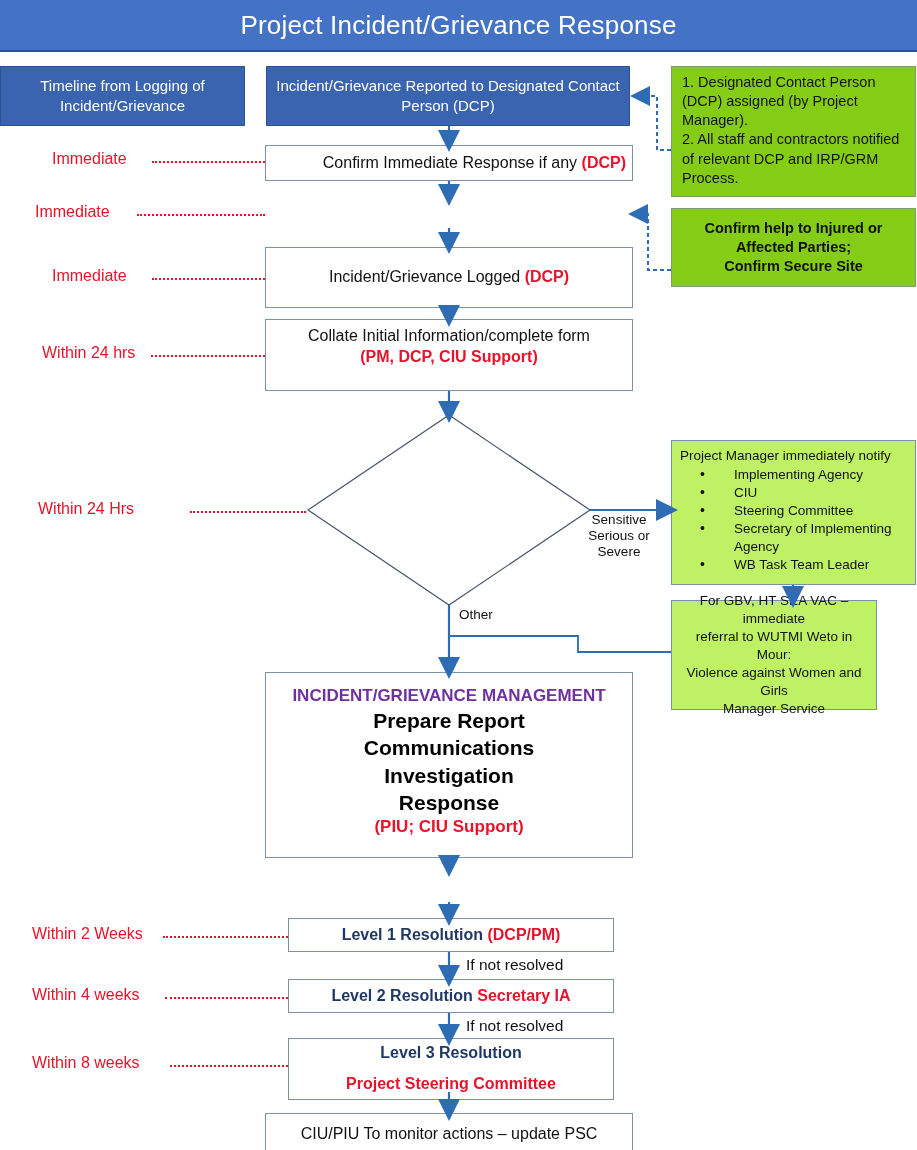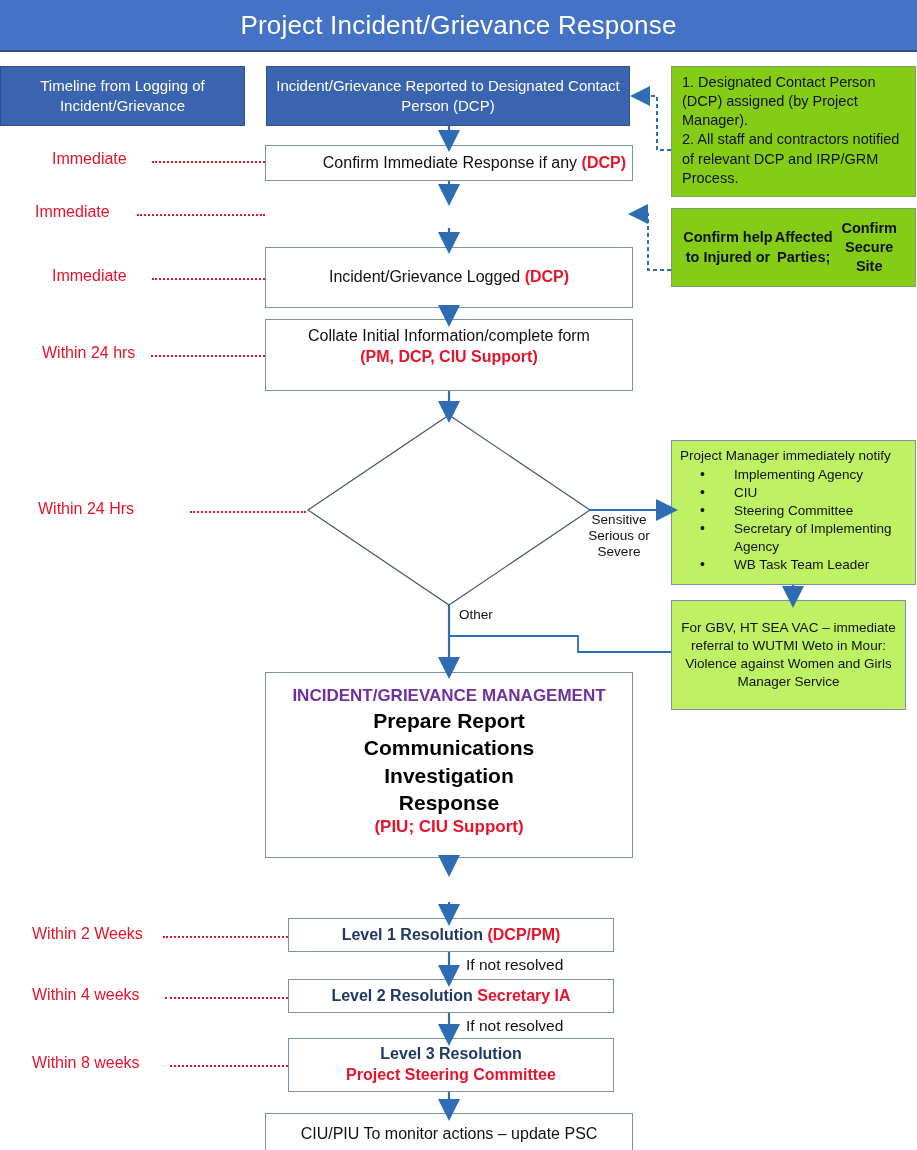--- a/index.html
+++ b/index.html
@@ -40,21 +40,21 @@
   }
 
   
   .greenbox{
     background:#84cc16;
     border:1.5px solid #7F9E67;
     color:#111111;
     font-size:14.5px;line-height:1.32;
     padding:6px 10px;
   }
-  .greenbox.center{display:flex;align-items:center;justify-content:center;text-align:center;font-weight:bold;}
+  .greenbox.center{display:flex;flex-direction:column;align-items:center;justify-content:center;text-align:center;font-weight:bold;}
 
   
   .wbox{
     background:#ffffff;
     border:1.3px solid #7C90A8;
     color:#111111;
     display:flex;flex-direction:column;align-items:center;justify-content:center;
     text-align:center;
     font-size:16px;line-height:1.3;
     padding:4px 6px;
@@ -198,21 +198,21 @@
     <div>Project Manager immediately notify</div>
     <ul>
       <li>Implementing Agency</li>
       <li>CIU</li>
       <li>Steering Committee</li>
       <li>Secretary of Implementing Agency</li>
       <li>WB Task Team Leader</li>
     </ul>
   </div>
 
-  <div class="abs notebox center" style="left:671px;top:600px;width:235px;height:110px;">
+  <div class="abs notebox center" style="left:671px;top:600px;width:206px;height:110px;">
     <div>For GBV, HT SEA VAC – immediate</div>
     <div>referral to WUTMI Weto in Mour:</div>
     <div>Violence against Women and Girls</div>
     <div>Manager Service</div>
   </div>
 
   <div class="abs wbox topalign" style="left:265px;top:672px;width:368px;height:186px;padding-top:12px;">
     <div class="purple">INCIDENT/GRIEVANCE MANAGEMENT</div>
     <div class="blk">Prepare Report</div>
     <div class="blk">Communications</div>
@@ -225,21 +225,21 @@
   <div class="abs wbox" style="left:288px;top:918px;width:326px;height:34px;">
     <div><span class="navy">Level 1 Resolution  </span><span class="red">(DCP/PM)</span></div>
   </div>
   <div class="abs mlabel" style="left:466px;top:956px;">If not resolved</div>
 
   <div class="abs wbox" style="left:288px;top:979px;width:326px;height:34px;">
     <div><span class="navy">Level 2 Resolution  </span><span class="red">Secretary IA</span></div>
   </div>
   <div class="abs mlabel" style="left:466px;top:1017px;">If not resolved</div>
 
-  <div class="abs wbox" style="left:288px;top:1038px;width:326px;height:54px;">
+  <div class="abs wbox" style="left:288px;top:1038px;width:326px;height:62px;justify-content:space-between;">
     <div class="navy">Level 3 Resolution</div>
     <div class="red">Project Steering Committee</div>
   </div>
 
   <div class="abs wbox" style="left:265px;top:1113px;width:368px;height:42px;">
     <div>CIU/PIU To monitor actions – update PSC</div>
   </div>
 
   <svg class="ov" viewBox="0 0 917 1150">
     <defs>

